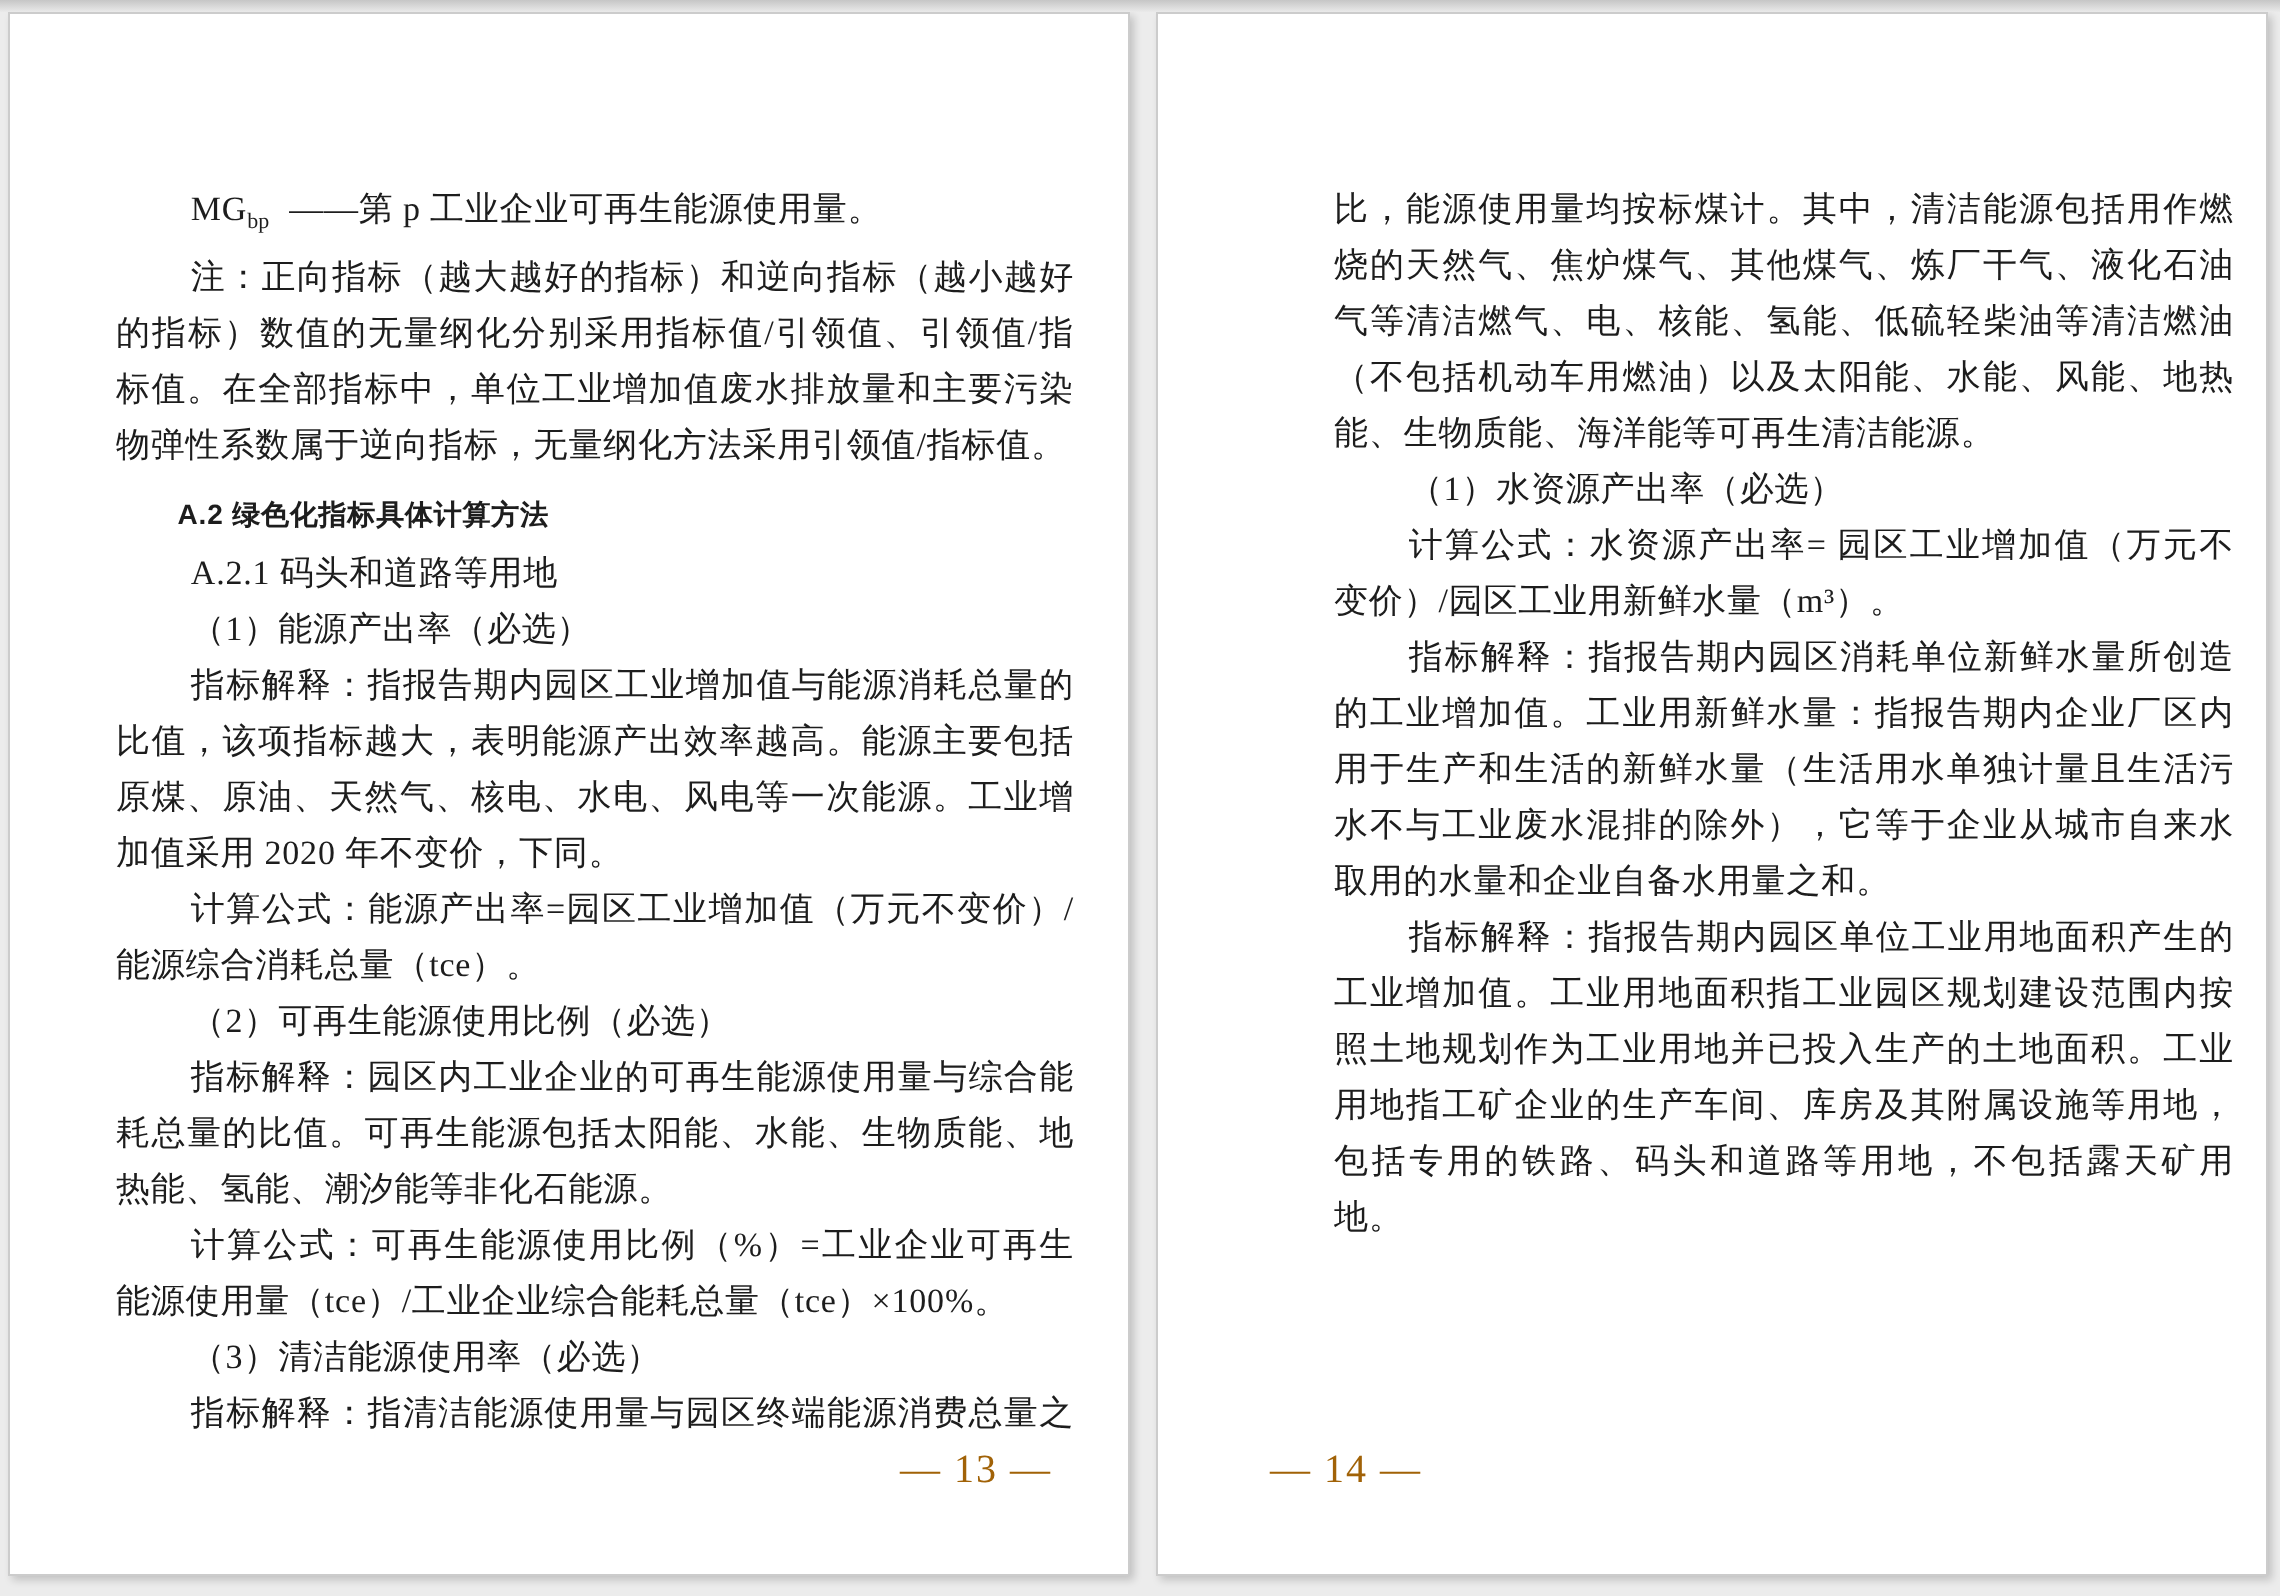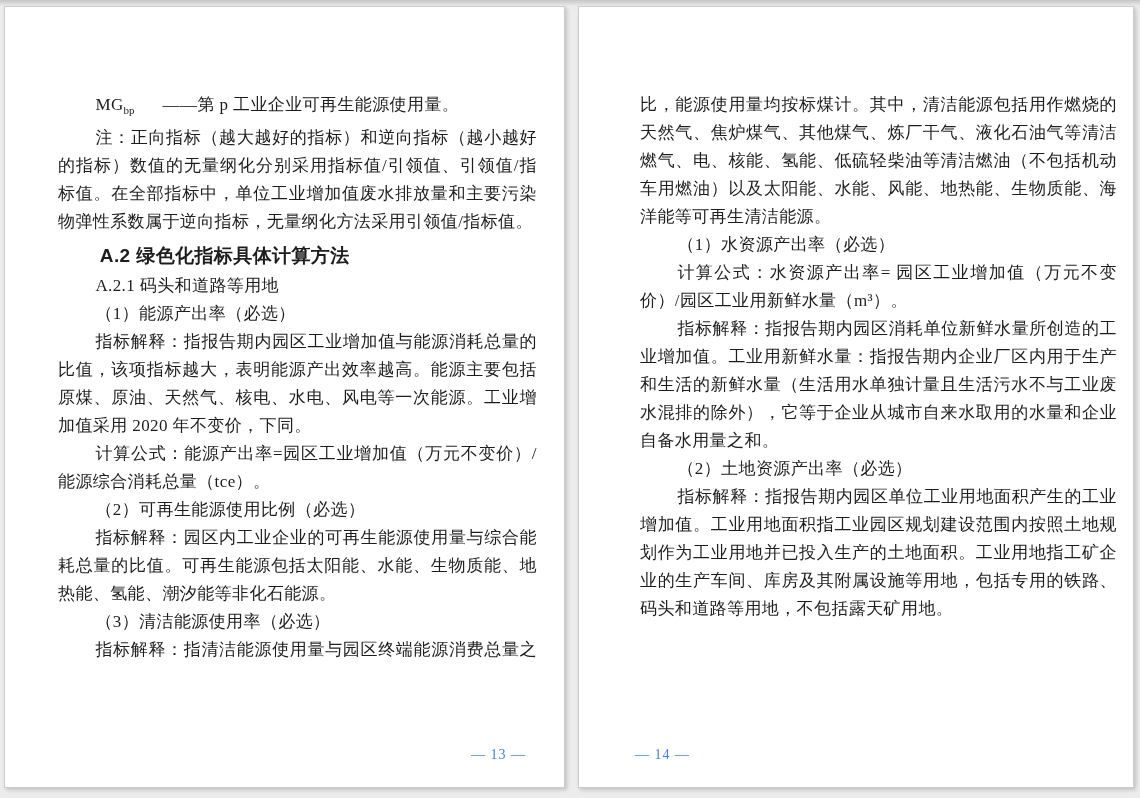--- a/index.html
+++ b/index.html
@@ -34,59 +34,59 @@
     color: #1d1d1d;
   }
   .page-left {
     left: 4px;
     width: 561px;
     padding: 84px 27px 0 53px;
   }
   .page-right {
     left: 578px;
     width: 556px;
-    padding: 84px 16px 0 61px;
+    padding: 84px 16px 0 88px;
   }
   .page p {
     margin: 0;
     font-size: 17px;
     line-height: 28px;
     letter-spacing: 0.4px;
     text-align: justify;
   }
   .indent { text-indent: 2.2em; }
   .justify-last { text-align-last: justify; }
   .term-line {
     font-size: 17px;
     line-height: 28px;
     letter-spacing: 0.4px;
     text-indent: 2.2em;
     white-space: nowrap;
   }
   .term-sub {
     font-size: 11px;
     vertical-align: sub;
-    margin-right: 28px;
+    margin-right: 10px;
     letter-spacing: 0;
   }
   .section-heading {
     margin: 6px 0 2px 0;
-    font-size: 19px;
+    font-size: 14px;
     line-height: 28px;
     letter-spacing: 0.4px;
     font-weight: bold;
     text-indent: 2.2em;
     font-family: "Liberation Sans", "DejaVu Sans", sans-serif;
   }
   .page-number {
     position: absolute;
-    bottom: 24px;
-    font-size: 14px;
+    bottom: 40px;
+    font-size: 20px;
     letter-spacing: 1px;
-    color: #3b82f6;
+    color: #a16207;
   }
   .pn-left { right: 38px; }
   .pn-right { left: 56px; }
 </style>
 </head>
 <body>
 
 <div class="viewport">
   <div class="top-strip"></div>
 
@@ -96,29 +96,29 @@
     <p class="indent">注：正向指标（越大越好的指标）和逆向指标（越小越好的指标）数值的无量纲化分别采用指标值/引领值、引领值/指标值。在全部指标中，单位工业增加值废水排放量和主要污染物弹性系数属于逆向指标，无量纲化方法采用引领值/指标值。</p>
 
     <h2 class="section-heading">A.2 绿色化指标具体计算方法</h2>
 
     <p class="indent">A.2.1 码头和道路等用地</p>
     <p class="indent">（1）能源产出率（必选）</p>
     <p class="indent">指标解释：指报告期内园区工业增加值与能源消耗总量的比值，该项指标越大，表明能源产出效率越高。能源主要包括原煤、原油、天然气、核电、水电、风电等一次能源。工业增加值采用 2020 年不变价，下同。</p>
     <p class="indent">计算公式：能源产出率=园区工业增加值（万元不变价）/能源综合消耗总量（tce）。</p>
     <p class="indent">（2）可再生能源使用比例（必选）</p>
     <p class="indent">指标解释：园区内工业企业的可再生能源使用量与综合能耗总量的比值。可再生能源包括太阳能、水能、生物质能、地热能、氢能、潮汐能等非化石能源。</p>
+    <p class="indent">计算公式：可再生能源使用比例（%）=工业企业可再生能源使用量（tce）/工业企业综合能耗总量（tce）×100%。</p>
     <p class="indent">（3）清洁能源使用率（必选）</p>
     <p class="indent justify-last">指标解释：指清洁能源使用量与园区终端能源消费总量之</p>
 
     <div class="page-number pn-left">— 13 —</div>
   </div>
 
   <div class="page page-right">
     <p>比，能源使用量均按标煤计。其中，清洁能源包括用作燃烧的天然气、焦炉煤气、其他煤气、炼厂干气、液化石油气等清洁燃气、电、核能、氢能、低硫轻柴油等清洁燃油（不包括机动车用燃油）以及太阳能、水能、风能、地热能、生物质能、海洋能等可再生清洁能源。</p>
     <p class="indent">（1）水资源产出率（必选）</p>
     <p class="indent">计算公式：水资源产出率= 园区工业增加值（万元不变价）/园区工业用新鲜水量（m³）。</p>
     <p class="indent">指标解释：指报告期内园区消耗单位新鲜水量所创造的工业增加值。工业用新鲜水量：指报告期内企业厂区内用于生产和生活的新鲜水量（生活用水单独计量且生活污水不与工业废水混排的除外），它等于企业从城市自来水取用的水量和企业自备水用量之和。</p>
-    <p class="indent">（2）土地资源产出率（必选）</p>
     <p class="indent">指标解释：指报告期内园区单位工业用地面积产生的工业增加值。工业用地面积指工业园区规划建设范围内按照土地规划作为工业用地并已投入生产的土地面积。工业用地指工矿企业的生产车间、库房及其附属设施等用地，包括专用的铁路、码头和道路等用地，不包括露天矿用地。</p>
 
     <div class="page-number pn-right">— 14 —</div>
   </div>
 </div>
 
 </body></html>

